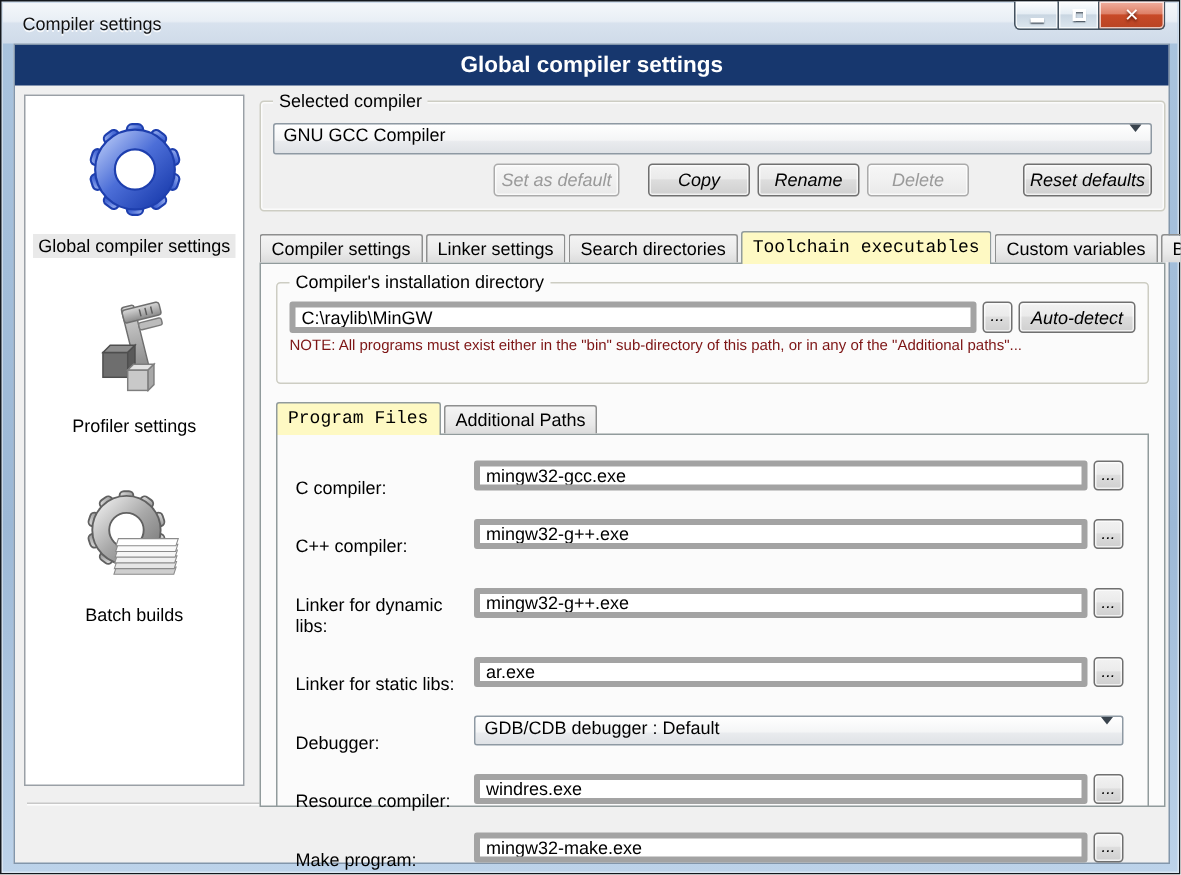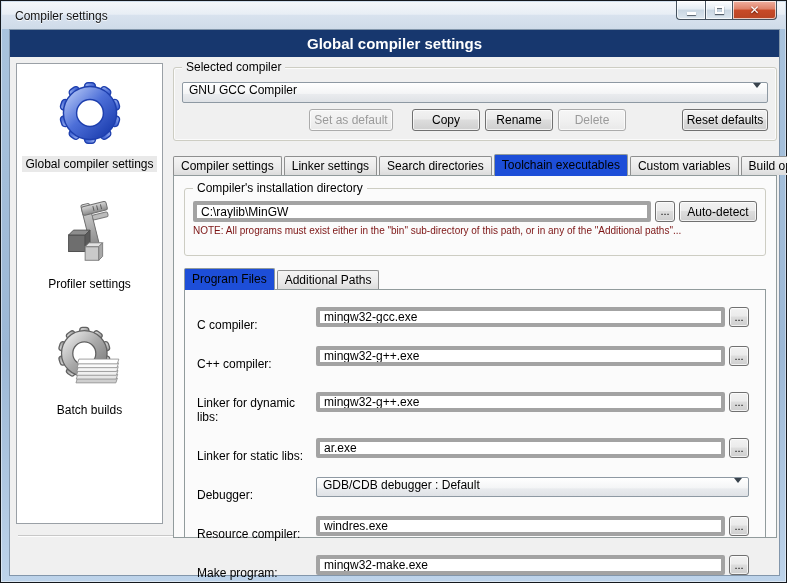--- a/index.html
+++ b/index.html
@@ -83,20 +83,21 @@
   .combo .arrow {
     width:0; height:0; border-left:4px solid transparent; border-right:4px solid transparent;
     border-top:5px solid #39434d; margin-left:6px;
   }
   .btnrow { display:flex; margin-top:6px; align-items:center; }
   .btn {
     height:22px; border:1px solid #707070; border-radius:3px; font-size:12px;
     background: linear-gradient(180deg,#f2f2f2 0%,#ebebeb 45%,#dddddd 50%,#cfcfcf 100%);
     display:flex; align-items:center; justify-content:center; cursor:default;
     box-shadow: inset 0 0 0 1px rgba(255,255,255,.7);
+    font-style: italic;
   }
   .btn.disabled {
     color:#9a9a9a; border-color:#ababab;
     background: linear-gradient(180deg,#f6f6f6 0%,#f1f1f1 50%,#e9e9e9 100%);
   }
   .btn.default {
     border-color:#2c628b;
     background: linear-gradient(180deg,#eaf6fd 0%,#d9f0fc 45%,#bee6fd 50%,#a6d9f4 100%);
     box-shadow: 0 0 0 1px #7ab8e0 inset, 0 0 3px #59b0e0;
   }
@@ -104,22 +105,22 @@
   
   .tabstrip { display:flex; align-items:flex-end; margin-top:12px; height:22px; position:relative; z-index:2; }
   .tab {
     height:19px; padding:0 7px; display:flex; align-items:center;
     border:1px solid #8e8f8f; border-bottom:none; margin-right:2px;
     background: linear-gradient(180deg,#f4f4f4 0%,#eaeaea 60%,#dcdcdc 100%);
     border-top-left-radius:2px; border-top-right-radius:2px;
     font-size:12px; white-space:nowrap; cursor:default;
   }
   .tab.active {
-    height:22px; background:#1d4ed8; border-color:#919b9c;
-    margin-bottom:-1px; padding-bottom:1px; position:relative; z-index:3;
+    height:22px; background:#fef9c3; border-color:#919b9c;
+    margin-bottom:-1px; padding-bottom:1px; position:relative; z-index:3;font-family:Liberation Mono, monospace;
   }
 
   .panel {
     position:relative; z-index:1; border:1px solid #919b9c; background:#fbfbfb;
     height:363px; padding:12px 10px 0 10px;
   }
 
   .dir-group { height:68px; padding:12px 8px 0 8px; }
   .dir-row { display:flex; align-items:center; }
   .field {
@@ -283,21 +284,21 @@
         <div class="combo">
           <span class="combo-text">GNU GCC Compiler</span>
           <span class="arrow"></span>
         </div>
         <div class="btnrow">
           <div style="flex:1"></div>
           <div class="btn disabled" style="width:84px">Set as default</div>
           <div class="btn" style="width:68px;margin-left:19px">Copy</div>
           <div class="btn" style="width:68px;margin-left:5px">Rename</div>
           <div class="btn disabled" style="width:68px;margin-left:5px">Delete</div>
-          <div class="btn" style="width:86px;margin-left:56px">Reset defaults</div>
+          <div class="btn" style="width:86px;margin-left:36px">Reset defaults</div>
         </div>
       </div>
 
       <div class="tabstrip">
         <div class="tab">Compiler settings</div>
         <div class="tab">Linker settings</div>
         <div class="tab">Search directories</div>
         <div class="tab active">Toolchain executables</div>
         <div class="tab">Custom variables</div>
         <div class="tab">Build options</div>

